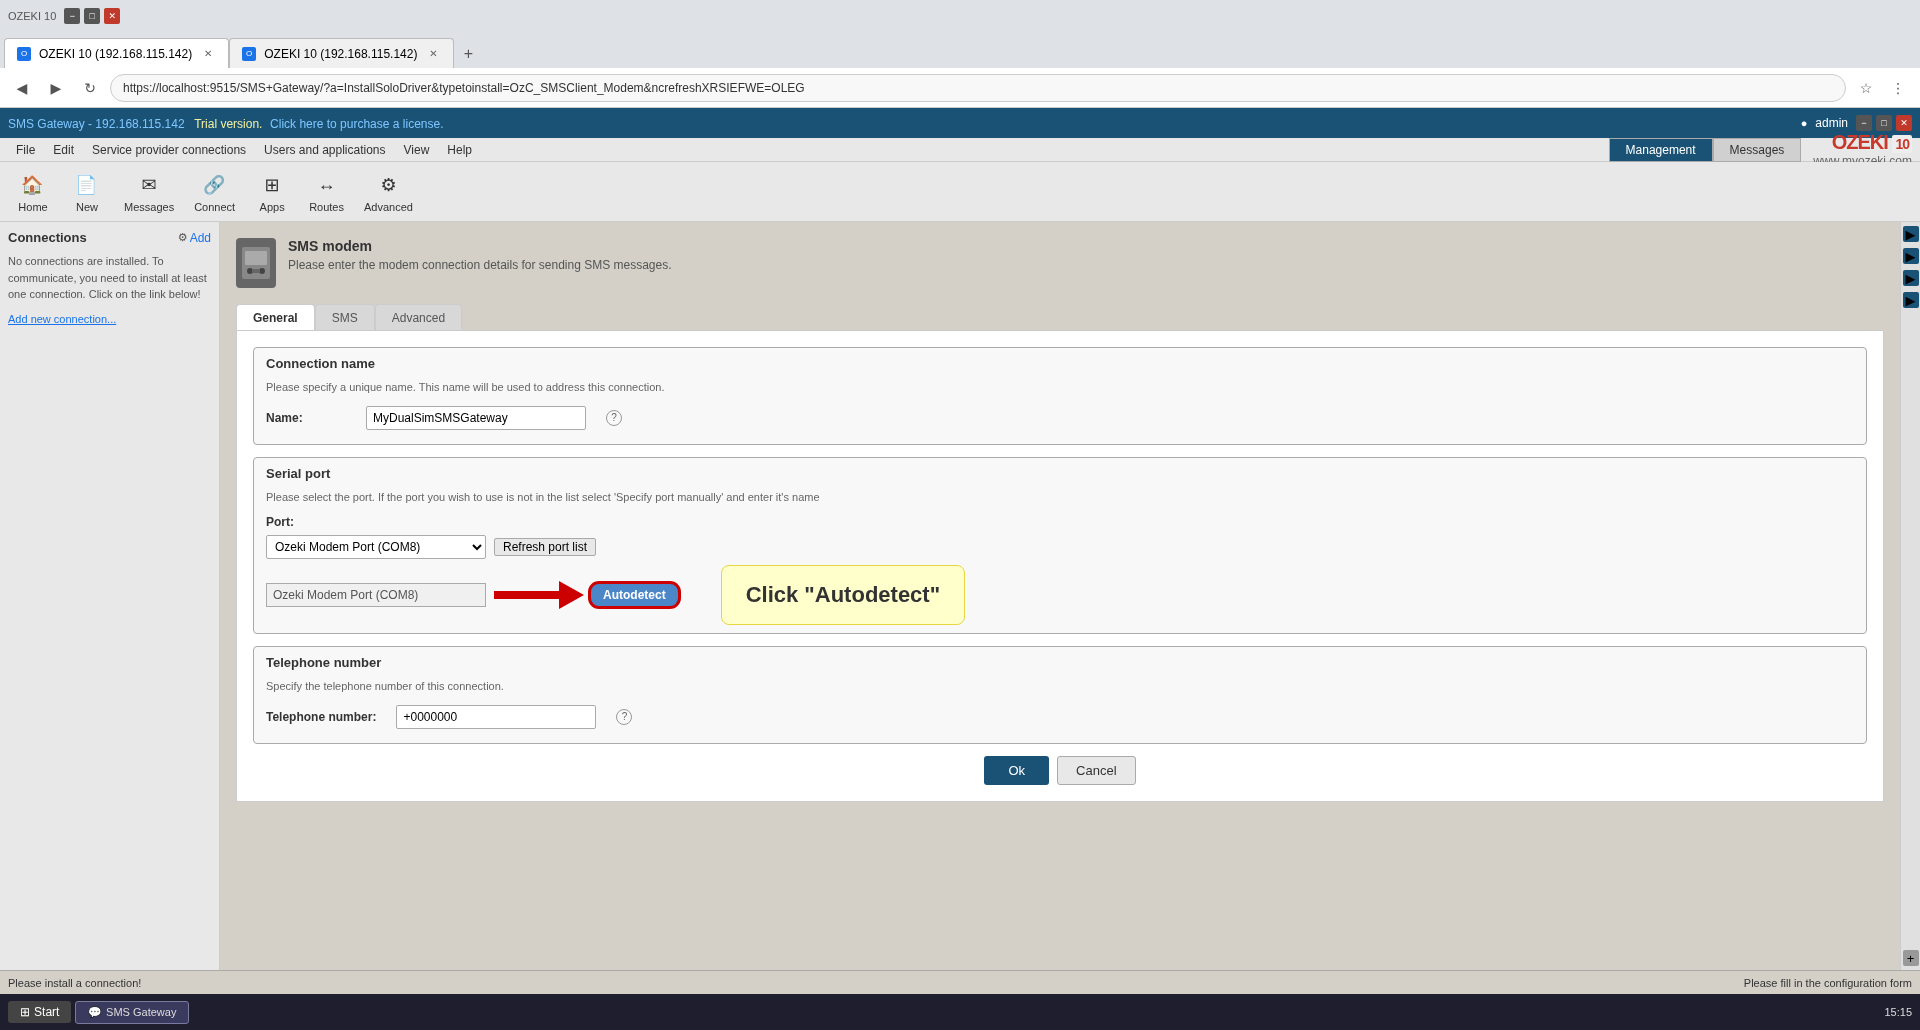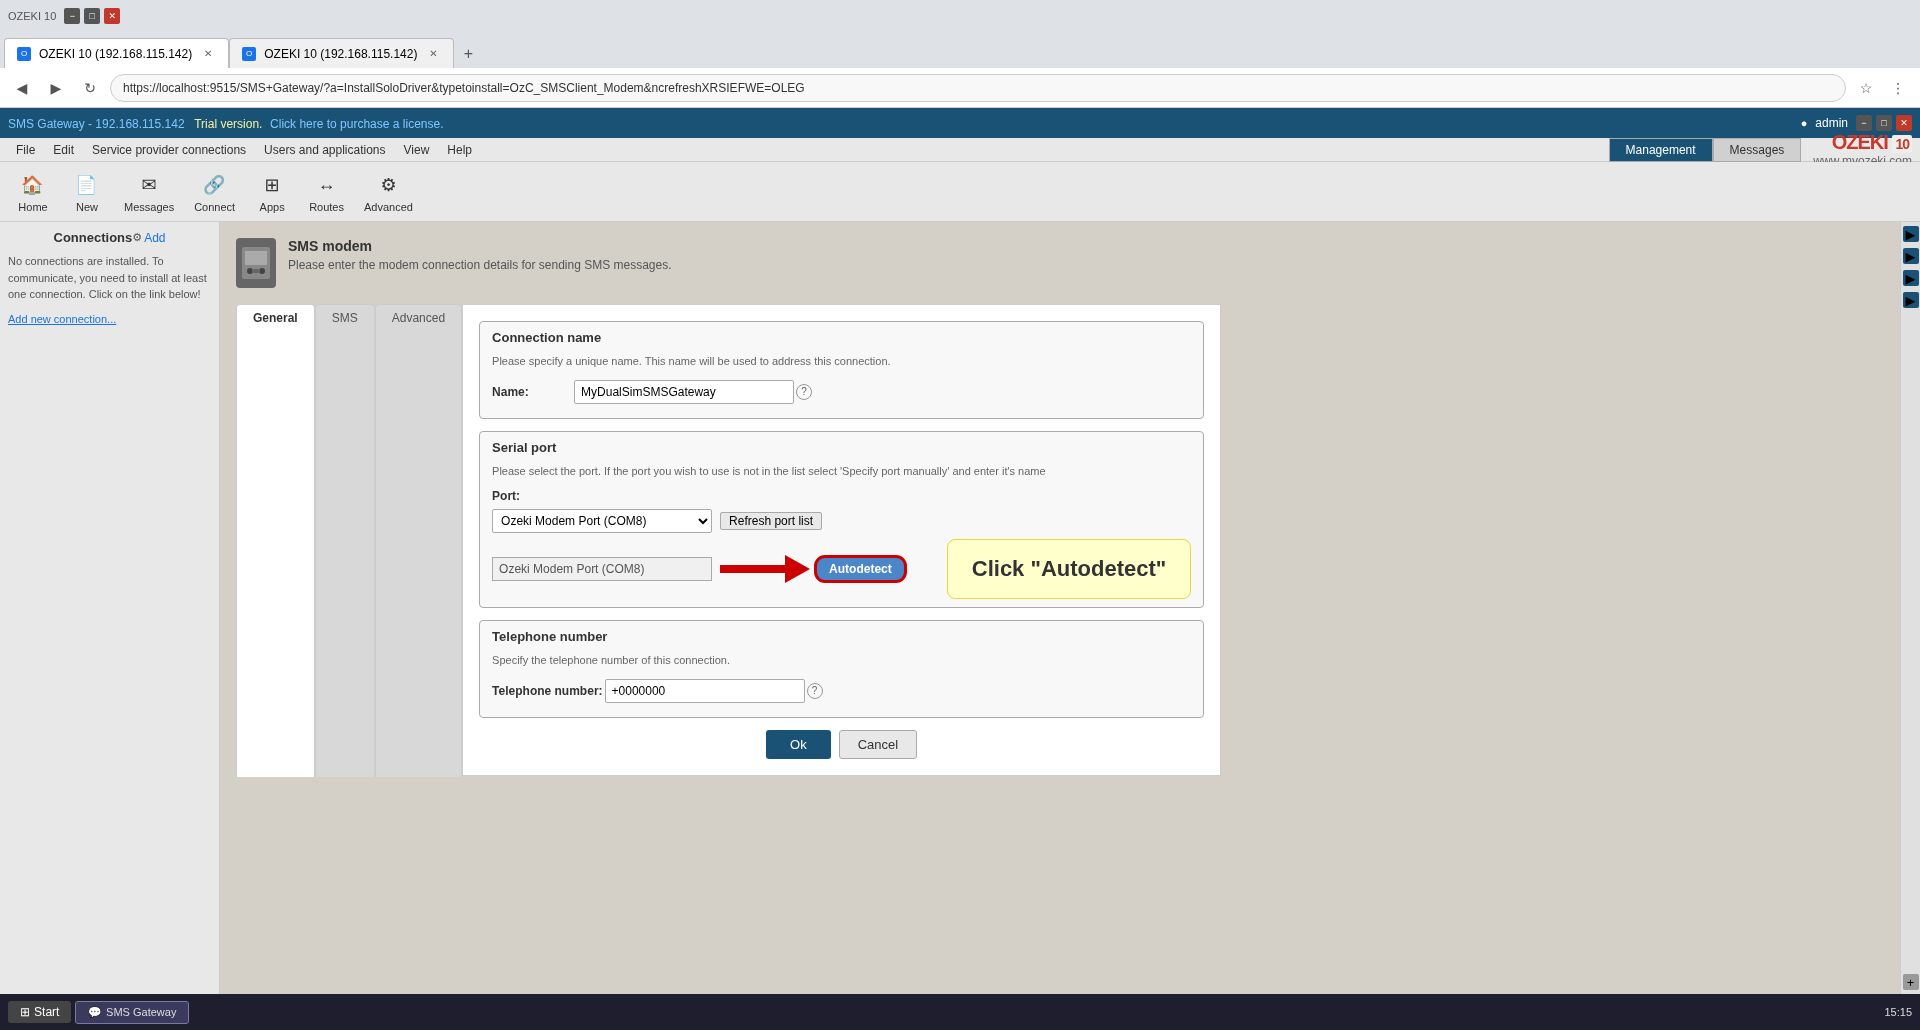--- a/index.html
+++ b/index.html
@@ -35,21 +35,21 @@
     
     .toolbar { height: 60px; background: #e8e8e8; display: flex; align-items: center; padding: 4px 8px; gap: 4px; border-bottom: 1px solid #ccc; }
     .toolbar-btn { display: flex; flex-direction: column; align-items: center; padding: 4px 8px; gap: 2px; cursor: pointer; border: none; background: transparent; font-size: 11px; color: #333; border-radius: 4px; min-width: 50px; }
     .toolbar-icon { width: 28px; height: 28px; display: flex; align-items: center; justify-content: center; font-size: 18px; }
 
     
     .main-layout { flex: 1; display: flex; overflow: hidden; }
 
     
     .sidebar { width: 220px; background: #e8e8e8; border-right: 1px solid #ccc; padding: 8px; overflow-y: auto; }
-    .sidebar-header { display: flex; align-items: center; justify-content: center; margin-bottom: 8px; }
+    .sidebar-header { display: flex; align-items: center; justify-content: space-between; margin-bottom: 8px; }
     .sidebar-title { font-size: 13px; font-weight: bold; color: #333; }
     .sidebar-add { color: #1a73e8; font-size: 12px; cursor: pointer; }
     .sidebar-text { font-size: 11px; color: #555; line-height: 1.5; margin-bottom: 8px; }
     .sidebar-link { color: #1a73e8; font-size: 11px; cursor: pointer; text-decoration: underline; }
 
     
     .content { flex: 1; background: #d4d0c8; padding: 16px; overflow-y: auto; }
 
     
     .install-header { font-size: 16px; font-weight: bold; color: #333; margin-bottom: 12px; }
@@ -65,21 +65,21 @@
     .tab.active { background: #fff; color: #333; font-weight: bold; }
 
     
     .form-panel { background: #fff; border: 1px solid #ccc; padding: 16px; }
 
     
     .section { border: 1px solid #aaa; border-radius: 4px; margin-bottom: 12px; padding: 8px 12px; background: #f8f8f8; }
     .section-title { font-size: 13px; font-weight: bold; color: #333; margin-bottom: 8px; }
     .section-desc { font-size: 11px; color: #666; margin-bottom: 10px; line-height: 1.5; }
 
-    .form-row { display: flex; align-items: center; gap: 2px; margin-bottom: 6px; }
+    .form-row { display: flex; align-items: center; gap: 20px; margin-bottom: 6px; }
     .form-label { font-size: 12px; color: #333; font-weight: bold; min-width: 80px; }
     .form-input { height: 24px; border: 1px solid #aaa; padding: 0 6px; font-size: 12px; background: #fff; border-radius: 2px; }
     .form-input-wide { width: 220px; }
     .help-icon { width: 16px; height: 16px; border-radius: 50%; border: 1px solid #999; display: flex; align-items: center; justify-content: center; font-size: 10px; color: #666; cursor: pointer; }
 
     
     .port-row { display: flex; align-items: center; gap: 8px; margin-bottom: 6px; }
     .port-select { height: 24px; border: 1px solid #aaa; padding: 0 4px; font-size: 12px; background: #fff; border-radius: 2px; min-width: 220px; }
     .refresh-btn { height: 18px; border: 1px solid #aaa; background: #e8e8e8; padding: 0 8px; font-size: 12px; cursor: pointer; border-radius: 2px; }
     .port-display { width: 220px; height: 24px; border: 1px solid #aaa; background: #f0f0f0; padding: 0 6px; font-size: 12px; display: flex; align-items: center; color: #555; }
@@ -122,21 +122,21 @@
 
     
     .top-right-tabs { display: flex; gap: 0; }
     .top-right-tab { padding: 4px 16px; font-size: 12px; cursor: pointer; background: #d0d0d0; border: 1px solid #aaa; color: #333; }
     .top-right-tab.active { background: #1a5276; color: #fff; }
 
     
     .side-icons { width: 20px; background: #e0e0e0; display: flex; flex-direction: column; align-items: center; padding: 4px 2px; gap: 6px; border-left: 1px solid #ccc; }
     .side-icon-btn { width: 16px; height: 16px; background: #1a5276; border-radius: 2px; cursor: pointer; display: flex; align-items: center; justify-content: center; }
 
-    .tab-content-wrapper { display: flex; flex-direction: row; }
+    .tab-content-wrapper { display: flex; flex-direction: column; }
 
     
     .taskbar { height: 36px; background: #1e1e2e; display: flex; align-items: center; padding: 0 8px; gap: 4px; }
     .taskbar-start { background: #444; color: white; padding: 4px 12px; border-radius: 3px; font-size: 12px; cursor: pointer; display: flex; align-items: center; gap: 4px; }
     .taskbar-item { background: #2a2a3e; color: #ddd; padding: 4px 12px; border-radius: 3px; font-size: 11px; cursor: pointer; border: 1px solid #444; display: flex; align-items: center; gap: 4px; }
     .taskbar-item.active { background: #3a3a5e; border-color: #7a7a9e; }
     .taskbar-clock { margin-left: auto; color: #ddd; font-size: 11px; text-align: right; }
   </style>
 </head>
 <body>
@@ -352,20 +352,24 @@
         <div class="side-icon-btn">▶</div>
         <div class="side-icon-btn">▶</div>
         <div class="side-icon-btn">▶</div>
         <div style="margin-top:auto">
           <div class="side-icon-btn" style="background:#999">+</div>
         </div>
       </div>
 
     </div>
 
+    <div class="statusbar">
+      <span class="statusbar-left">Please install a connection!</span>
+      <span>Please fill in the configuration form</span>
+    </div>
 
   </div>
 
   <div class="taskbar">
     <div class="taskbar-start">
       <span>⊞</span>
       <span>Start</span>
     </div>
     <div class="taskbar-item active">
       <span>💬</span>

